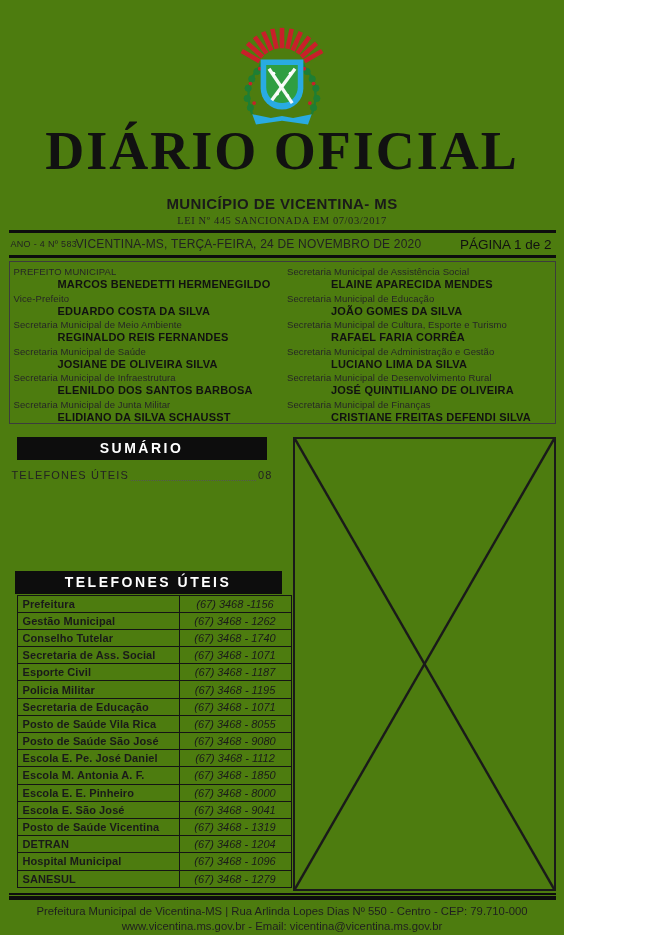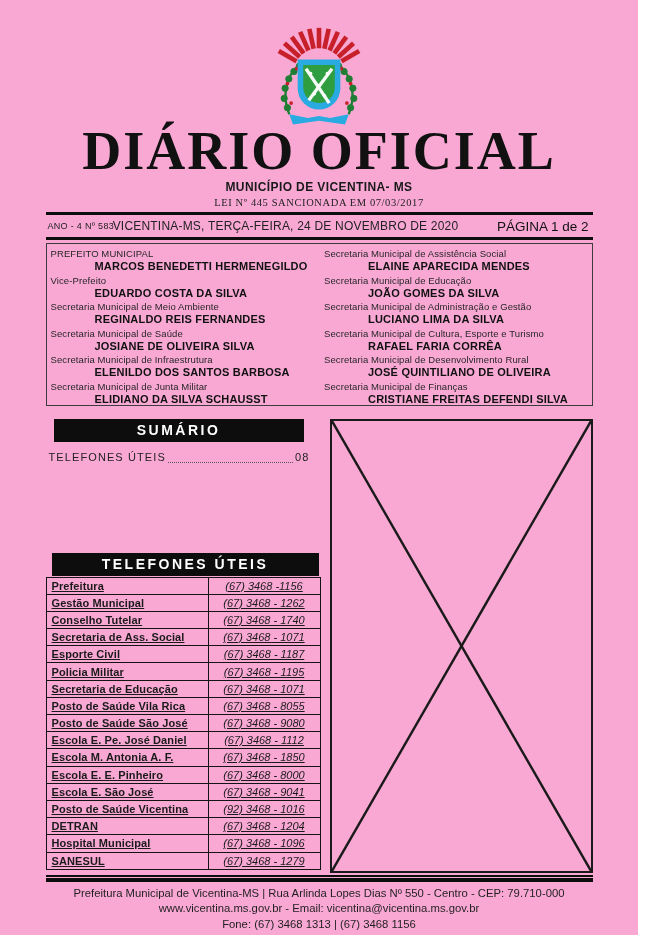--- a/index.html
+++ b/index.html
@@ -1,29 +1,29 @@
 <!DOCTYPE html>
 <html><head>
 <meta charset="utf-8">
 <style>
   * { margin:0; padding:0; box-sizing:border-box; }
   html,body { background:#ffffff; }
   body { font-family:"Liberation Sans", sans-serif; color:#1a1a1a; }
-  .page { position:relative; width:638px; height:935px; background:#f9a8d4; overflow:hidden; }
+  .page { position:relative; width:564px; height:935px; background:#4d7c0f; overflow:hidden; }
   .content { width:547px; margin:0 auto; }
 
   
   .masthead { text-align:center; padding-top:26px; }
   .coat { display:block; margin:0 auto; width:112px; height:104px; }
   .gazette-title {
     font-family:"Liberation Serif", serif; font-weight:bold; color:#111;
     font-size:54px; letter-spacing:2px; line-height:1.0; margin-top:-6px;
     white-space:nowrap;
   }
-  .muni-line { font-size:12px; font-weight:bold; letter-spacing:0.4px; margin-top:2px; }
+  .muni-line { font-size:15px; font-weight:bold; letter-spacing:0.4px; margin-top:17px; }
   .law-line { font-family:"Liberation Serif", serif; font-size:10.5px; letter-spacing:0.6px; margin-top:3px; color:#222; }
 
   .rule-2 { height:2.5px; background:#0d0d0d; margin-top:4px; }
   .issue-bar { display:flex; justify-content:space-between; align-items:center; padding:2px 4px 1px 2px; height:22px; }
   .issue-edition { font-size:9px; letter-spacing:0.3px; color:#222; }
   .issue-date { font-size:12px; letter-spacing:0.2px; color:#222; margin-left:-40px; }
   .issue-page { font-size:13.5px; color:#111; }
   .rule-3 { height:3.5px; background:#0d0d0d; }
 
   
@@ -37,21 +37,21 @@
   .main-grid { display:grid; grid-template-columns:276px 1fr; column-gap:8px; margin-top:13px; }
 
   .black-bar { background:#0d0d0d; color:#fff; font-weight:bold; text-align:center;
                font-size:14px; letter-spacing:2.5px; padding:3px 0 4px 0; }
   .sumario-bar { margin:0 18px 7px 8px; }
   .toc { margin:0 12px 0 3px; }
   .toc-row { display:flex; align-items:flex-end; font-size:11px; letter-spacing:1.1px; line-height:17.5px; color:#222; }
   .toc-dots { flex:1; border-bottom:1.6px dotted #555; margin:0 2px 4px 2px; }
 
   .phones-bar { margin:86px 3px 0 6px; }
-  .phones-table { width:calc(100% - 1px); margin-left:0; border-collapse:collapse; margin-top:1px;text-decoration:underline; }
+  .phones-table { width:calc(100% - 1px); margin-left:8px; border-collapse:collapse; margin-top:1px; }
   .phones-table td { border:1.8px solid #141414; height:17.2px; padding:0; vertical-align:middle; }
   .phone-name { font-weight:bold; font-size:11px; padding-left:5px !important; letter-spacing:0.1px; white-space:nowrap; }
   .phone-number { font-style:italic; font-size:11px; text-align:center; width:112px; white-space:nowrap; }
 
   .placeholder-box { border:2.6px solid #1a1a1a; height:454px; position:relative; }
   .placeholder-box svg { position:absolute; inset:0; width:100%; height:100%; display:block; }
 
   
   .footer-rule { margin-top:2px; }
   .footer-rule .thin { height:1.6px; background:#0d0d0d; }
@@ -177,27 +177,27 @@
             <div class="official-role">Secretaria Municipal de Assistência Social</div>
             <div class="official-name">ELAINE APARECIDA MENDES</div>
           </div>
 
           <div class="official-entry">
             <div class="official-role">Secretaria Municipal de Educação</div>
             <div class="official-name">JOÃO GOMES DA SILVA</div>
           </div>
 
           <div class="official-entry">
+            <div class="official-role">Secretaria Municipal de Cultura, Esporte e Turismo</div>
+            <div class="official-name">RAFAEL FARIA CORRÊA</div>
+          </div>
+
+          <div class="official-entry">
             <div class="official-role">Secretaria Municipal de Administração e Gestão</div>
             <div class="official-name">LUCIANO LIMA DA SILVA</div>
-          </div>
-
-          <div class="official-entry">
-            <div class="official-role">Secretaria Municipal de Cultura, Esporte e Turismo</div>
-            <div class="official-name">RAFAEL FARIA CORRÊA</div>
           </div>
 
           <div class="official-entry">
             <div class="official-role">Secretaria Municipal de Desenvolvimento Rural</div>
             <div class="official-name">JOSÉ QUINTILIANO DE OLIVEIRA</div>
           </div>
 
           <div class="official-entry">
             <div class="official-role">Secretaria Municipal de Finanças</div>
             <div class="official-name">CRISTIANE FREITAS DEFENDI SILVA</div>
@@ -285,21 +285,21 @@
                 <td class="phone-number">(67) 3468 - 8000</td>
               </tr>
 
               <tr>
                 <td class="phone-name">Escola E. São José</td>
                 <td class="phone-number">(67) 3468 - 9041</td>
               </tr>
 
               <tr>
                 <td class="phone-name">Posto de Saúde Vicentina</td>
-                <td class="phone-number">(92) 3468 - 1016</td>
+                <td class="phone-number">(67) 3468 - 1319</td>
               </tr>
 
               <tr>
                 <td class="phone-name">DETRAN</td>
                 <td class="phone-number">(67) 3468 - 1204</td>
               </tr>
 
               <tr>
                 <td class="phone-name">Hospital Municipal</td>
                 <td class="phone-number">(67) 3468 - 1096</td>

